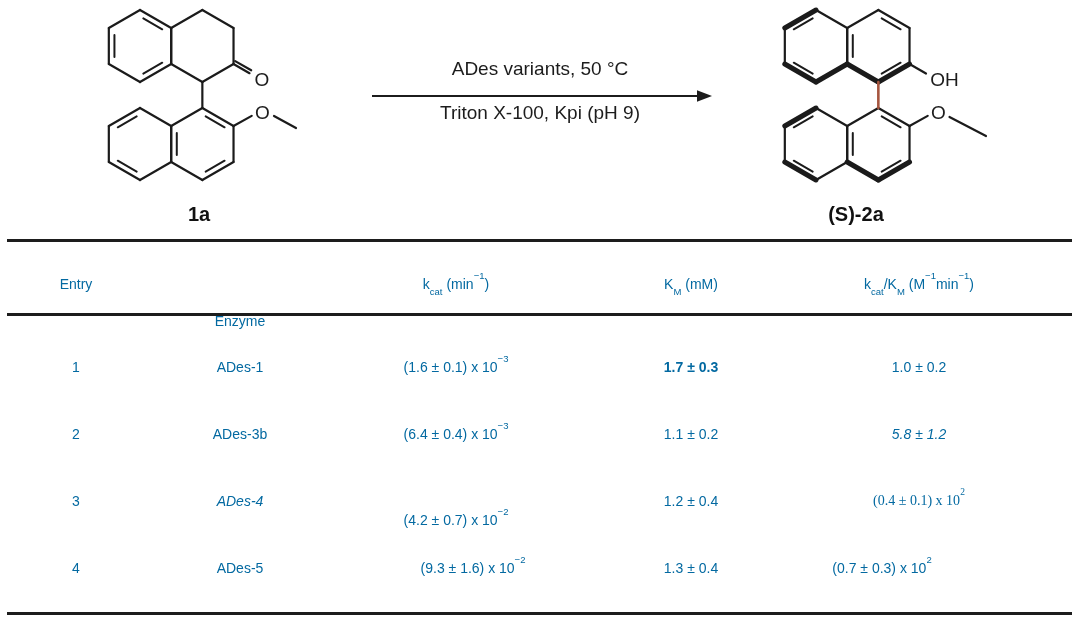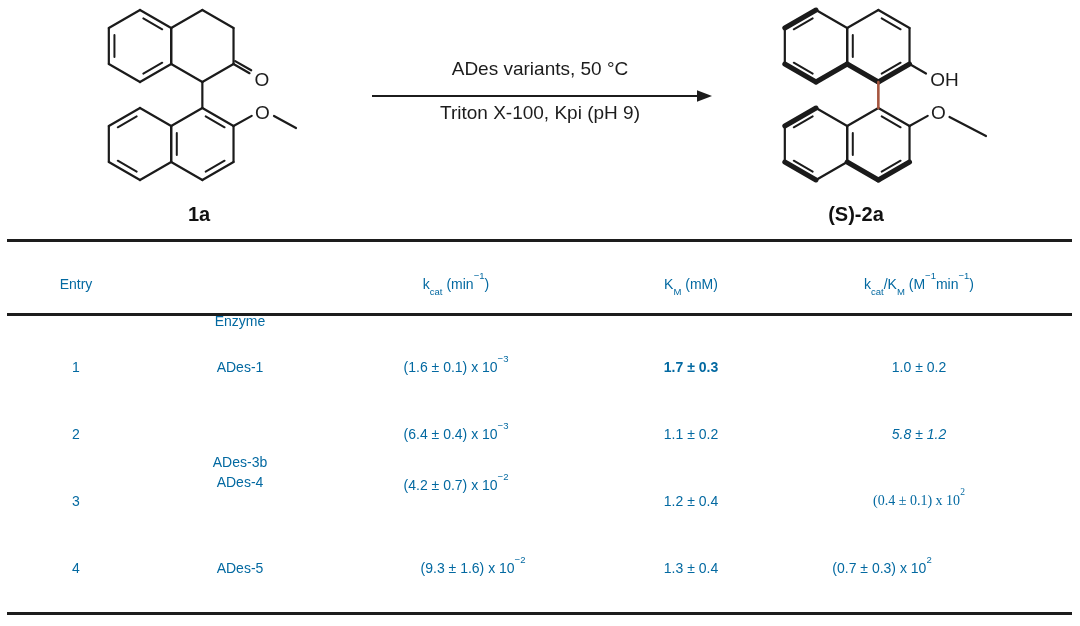--- a/index.html
+++ b/index.html
@@ -133,28 +133,28 @@
   <div class="cell" style="left:691px;top:274px;">K<sub>M</sub> (mM)</div>
   <div class="cell" style="left:919px;top:274px;text-align:right;">k<sub>cat</sub>/K<sub>M</sub> (M<sup>−1</sup>min<sup>−1</sup>)</div>
 
   <div class="cell" style="left:76px;top:357px;">1</div>
   <div class="cell" style="left:240px;top:357px;">ADes-1</div>
   <div class="cell" style="left:456px;top:357px;">(1.6 ± 0.1) x 10<sup>−3</sup></div>
   <div class="cell" style="left:691px;top:357px;font-weight:bold;">1.7 ± 0.3</div>
   <div class="cell" style="left:919px;top:357px;">1.0 ± 0.2</div>
 
   <div class="cell" style="left:76px;top:424px;">2</div>
-  <div class="cell" style="left:240px;top:424px;margin-top:28px;">ADes-3b</div>
+  <div class="cell" style="left:240px;top:424px;">ADes-3b</div>
   <div class="cell" style="left:456px;top:424px;">(6.4 ± 0.4) x 10<sup>−3</sup></div>
   <div class="cell" style="left:691px;top:424px;">1.1 ± 0.2</div>
   <div class="cell" style="left:919px;top:424px;font-style:italic;">5.8 ± 1.2</div>
 
   <div class="cell" style="left:76px;top:491px;">3</div>
-  <div class="cell" style="left:240px;top:472px;">ADes-4</div>
-  <div class="cell" style="left:456px;top:475px;text-align:right;">(4.2 ± 0.7) x 10<sup>−2</sup></div>
+  <div class="cell" style="left:240px;top:491px;font-style:italic;">ADes-4</div>
+  <div class="cell" style="left:456px;top:510px;text-align:right;">(4.2 ± 0.7) x 10<sup>−2</sup></div>
   <div class="cell" style="left:691px;top:491px;">1.2 ± 0.4</div>
   <div class="cell" style="left:919px;top:491px;font-family:Liberation Serif, serif;">(0.4 ± 0.1) x 10<sup>2</sup></div>
 
   <div class="cell" style="left:76px;top:558px;">4</div>
   <div class="cell" style="left:240px;top:558px;">ADes-5</div>
   <div class="cell" style="left:456px;top:558px;margin-left:17px;">(9.3 ± 1.6) x 10<sup>−2</sup></div>
   <div class="cell" style="left:691px;top:558px;">1.3 ± 0.4</div>
   <div class="cell" style="left:882px;top:558px;">(0.7 ± 0.3) x 10<sup>2</sup></div>
 
 </div>

